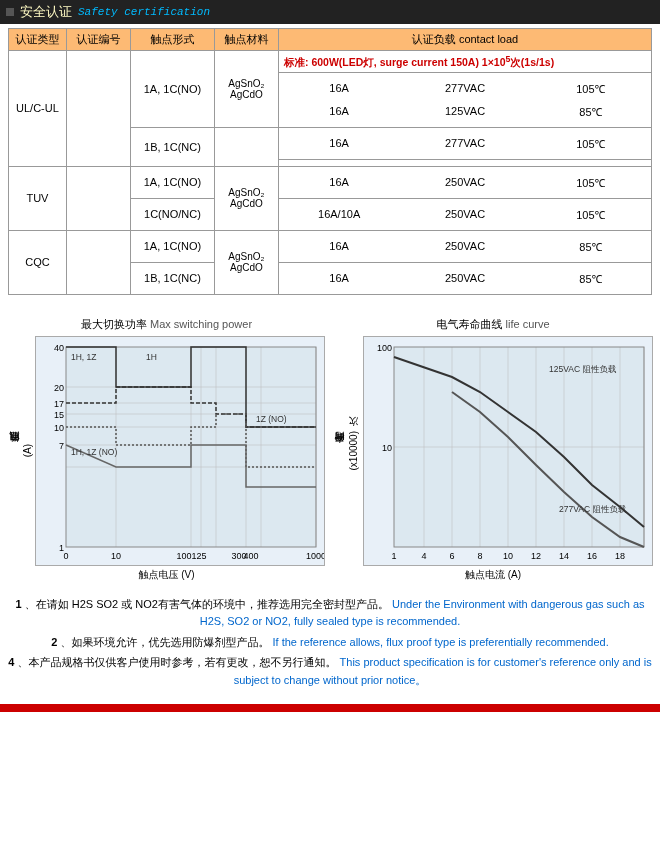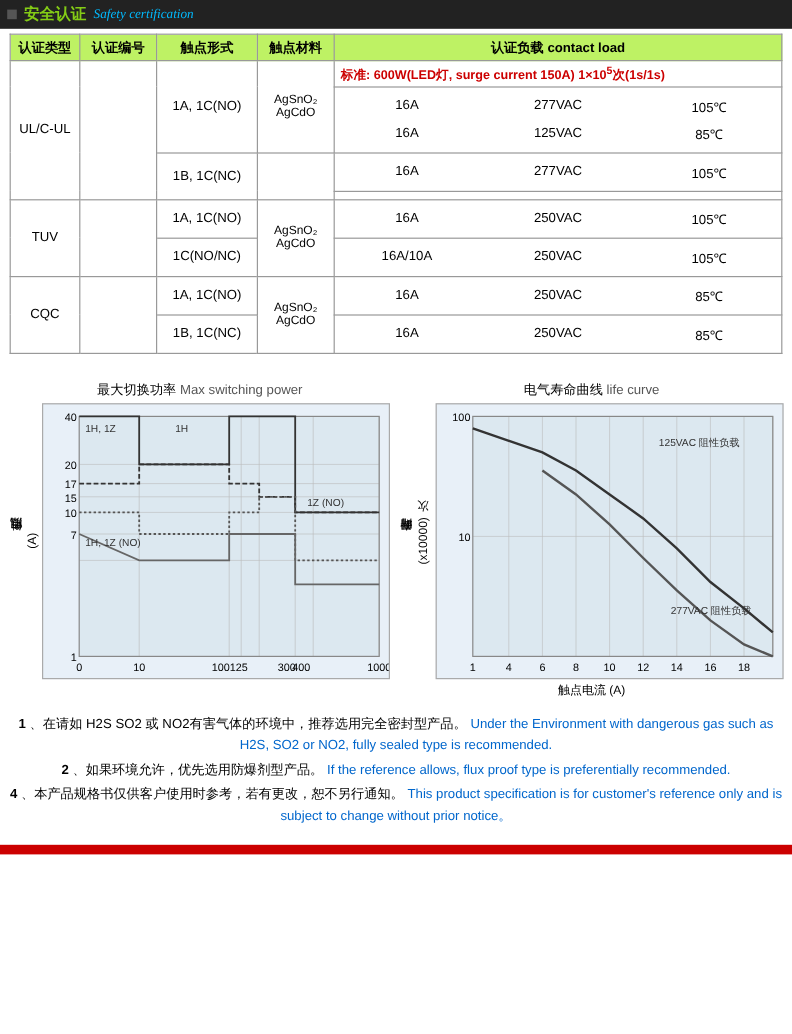--- a/index.html
+++ b/index.html
@@ -22,22 +22,22 @@
       font-size: 11px;
       margin-bottom: 4px;
     }
     .cert-table th, .cert-table td {
       border: 1px solid #999;
       padding: 3px 5px;
       text-align: center;
       vertical-align: middle;
     }
     .cert-table th {
-      background: #bef264;
-      font-weight: bold;
+      background: #fdba74;
+      font-weight: normal;
     }
     .contact-load-header {
       text-align: center;
       font-weight: bold;
     }
 
     
     .capability-section {
       padding: 4px 8px;
     }
@@ -95,27 +95,27 @@
       gap: 6px;
     }
     .section-bar-sq {
       width: 8px;
       height: 8px;
       background: #555;
       flex-shrink: 0;
     }
     .section-bar-zh {
       font-size: 13px;
-      font-weight: bold;
-      color: #84cc16;
+      font-weight: normal;
+      color: #fef9c3;
     }
     .section-bar-en {
       font-size: 11px;
       color: #00bbff;
-      font-family: Liberation Serif, serif;
+      font-family: Liberation Mono, monospace;
       font-style: italic;
     }
   </style>
 </head>
 <body>
 
 <div class="section-block">
   <div class="section-bar">
     <span class="section-bar-sq"></span>
     <span class="section-bar-zh">安全认证</span>
@@ -317,20 +317,24 @@
             <text x="163" y="222" text-anchor="middle" font-size="9">125</text>
             <text x="203" y="222" text-anchor="middle" font-size="9">300</text>
             <text x="215" y="222" text-anchor="middle" font-size="9">400</text>
             <text x="280" y="222" text-anchor="middle" font-size="9">1000</text>
 
             <text x="35" y="23" font-size="8.5" fill="#333">1H, 1Z</text>
             <text x="110" y="23" font-size="8.5" fill="#333">1H</text>
             <text x="220" y="85" font-size="8.5" fill="#333">1Z (NO)</text>
             <text x="35" y="118" font-size="8.5" fill="#333">1H, 1Z (NO)</text>
           </svg>
+        </div>
+        <div style="text-align:center;font-size:10px;margin-top:2px;">
+          <span>触点电压</span>
+          <span> (V)</span>
         </div>
       </div>
 
       <div class="chart-wrapper">
         <div class="chart-title">
           <span>电气寿命曲线</span>
           <span style="color:#555;">life curve</span>
         </div>
         <div style="display:flex;align-items:center;">
           <div style="writing-mode:vertical-rl;transform:rotate(180deg);font-size:10px;text-align:center;margin-right:2px;">

